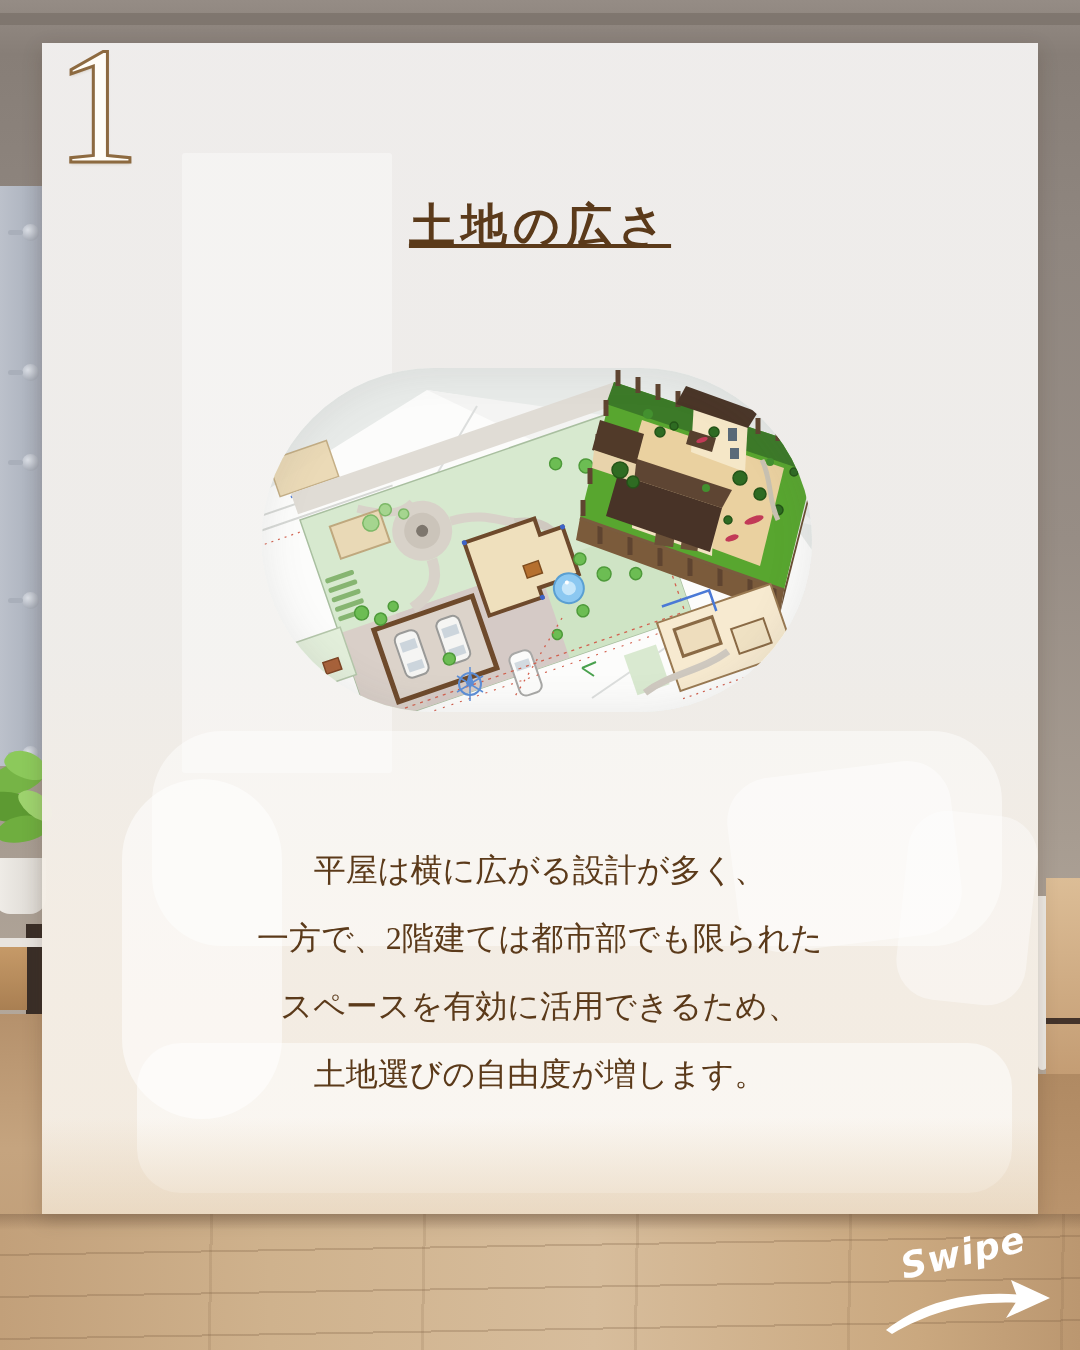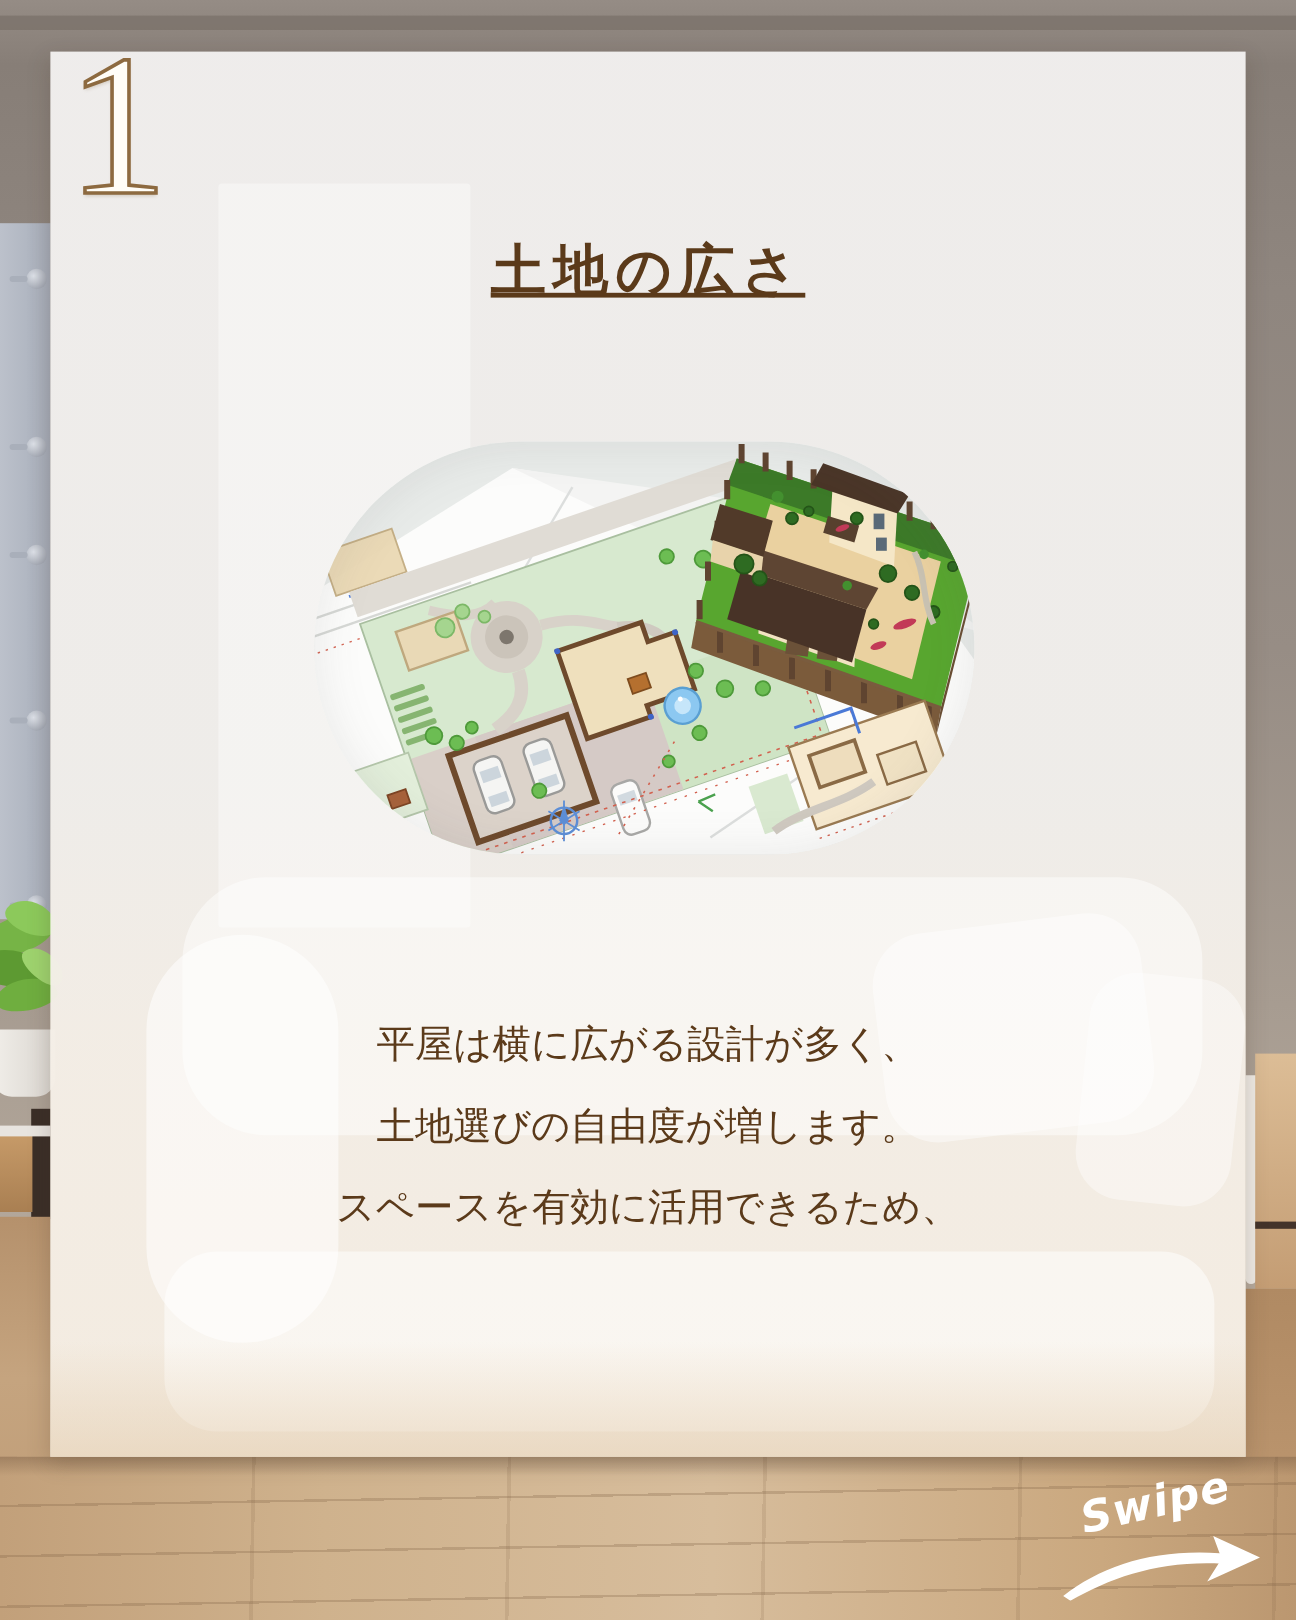--- a/index.html
+++ b/index.html
@@ -291,22 +291,23 @@
         <g transform="translate(208,316)">
           <circle r="11" fill="none" stroke="#5d8ed6" stroke-width="2"></circle>
           <path d="M0,-17 L0,17 M-13,-8 L13,8 M-13,8 L13,-8" stroke="#5d8ed6" stroke-width="1.5"></path>
           <polygon points="0,-14 4,0 0,4 -4,0" fill="#5d8ed6"></polygon>
         </g>
       </svg>
     </figure>
 
     <div class="abs body-text">
       <div>平屋は横に広がる設計が多く、</div>
+      <div>一方で、2階建ては都市部でも限られた</div>
+      <div>スペースを有効に活用できるため、</div>
       <div>土地選びの自由度が増します。</div>
-      <div>スペースを有効に活用できるため、</div>
     </div>
   </div>
 
   <div class="abs swipe">
     <span class="swipe-label">Swipe</span>
     <svg class="swipe-arrow" width="170" height="60" viewBox="0 0 170 60">
       <path d="M2,56 C38,28 86,14 150,22 L148,30 C90,24 46,38 8,60 Z" fill="#ffffff"></path>
       <path d="M127,6 L166,24 L122,44 L134,25 Z" fill="#ffffff"></path>
     </svg>
   </div>

